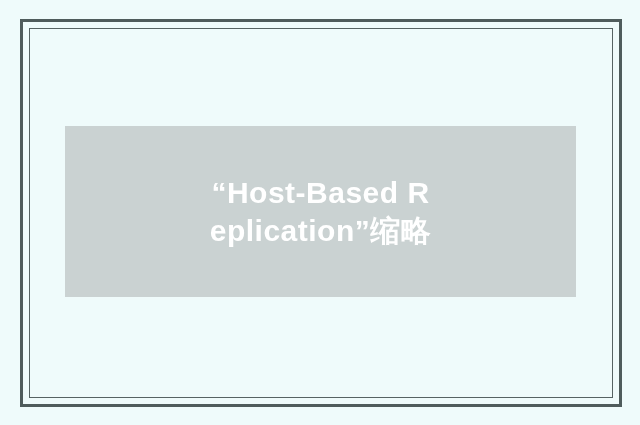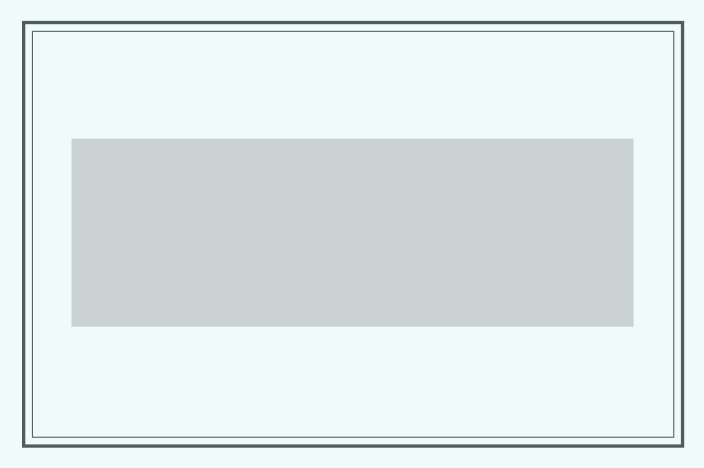--- a/index.html
+++ b/index.html
@@ -43,14 +43,16 @@
 </style>
 </head>
 <body>
 
 <div class="outer-frame">
   <div class="inner-frame"></div>
 </div>
 
 <div class="placeholder-box">
   <div class="caption">
+    <span class="caption-line">“Host-Based R</span>
+    <span class="caption-line">eplication”缩略</span>
   </div>
 </div>
 
 </body></html>

